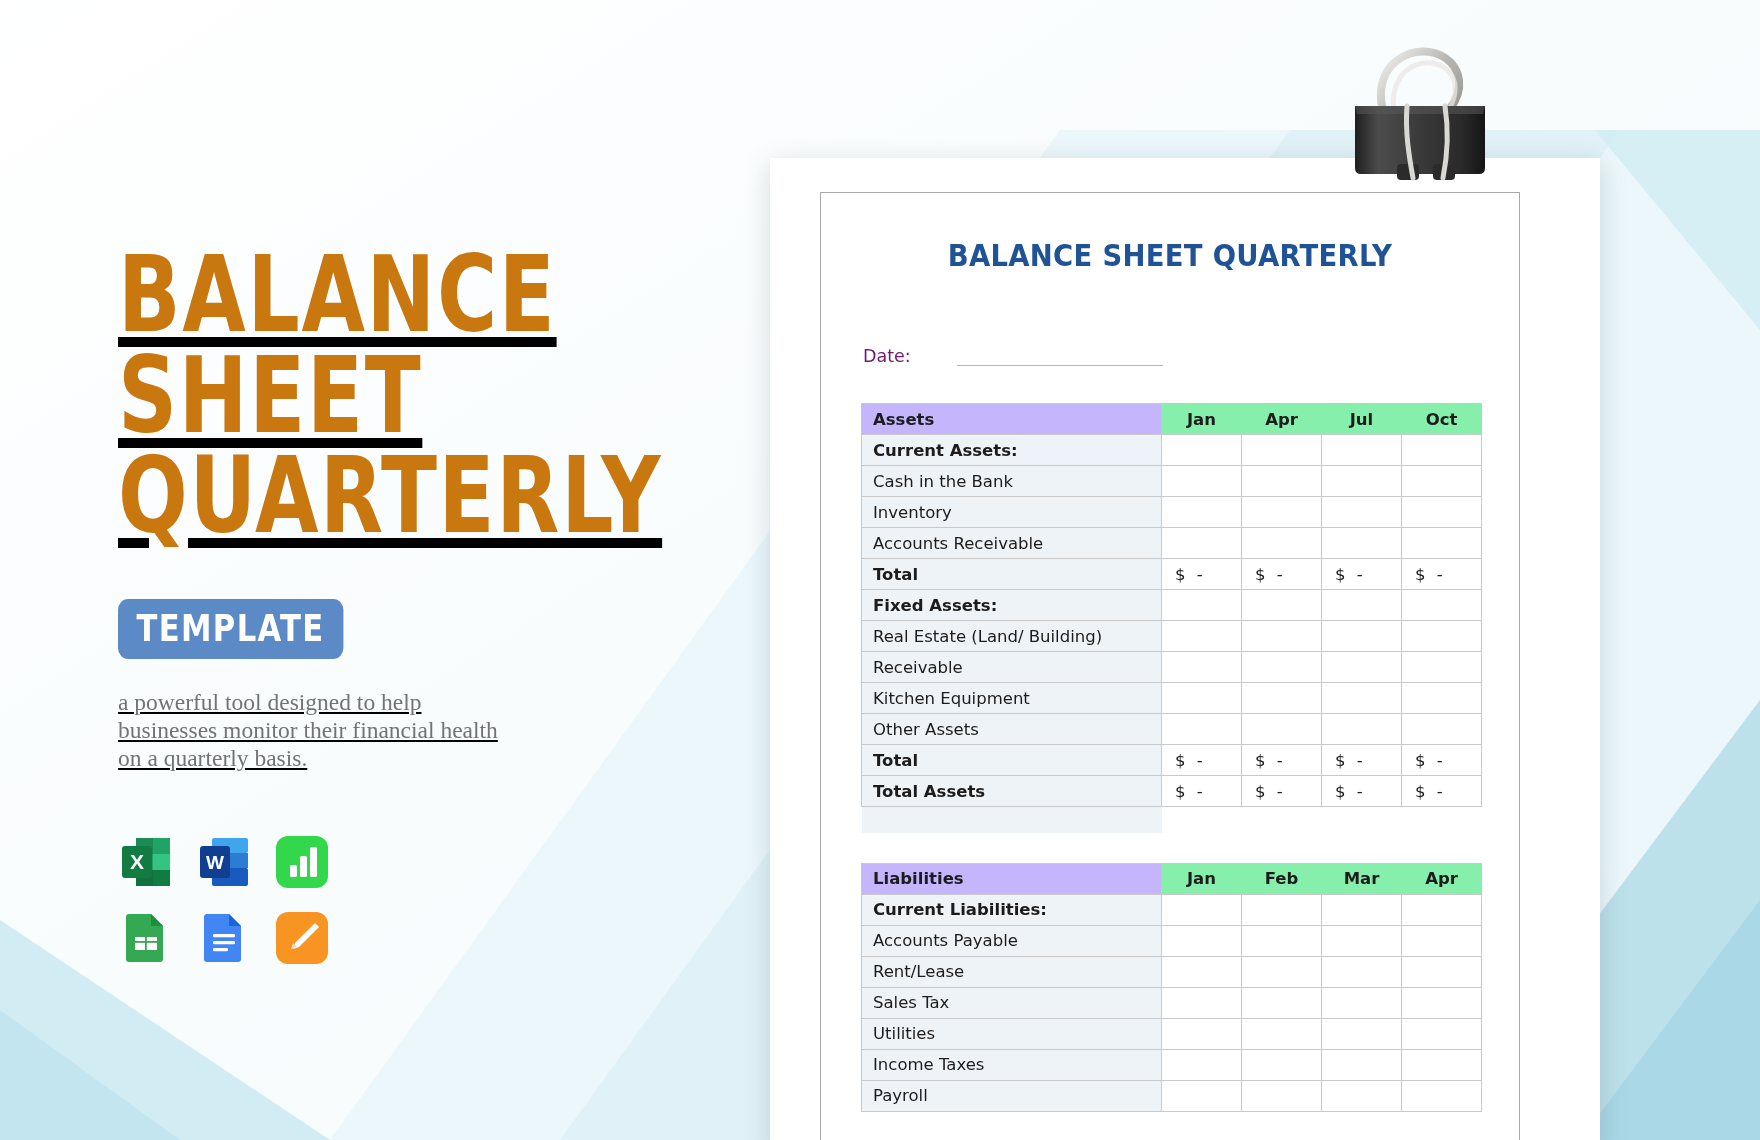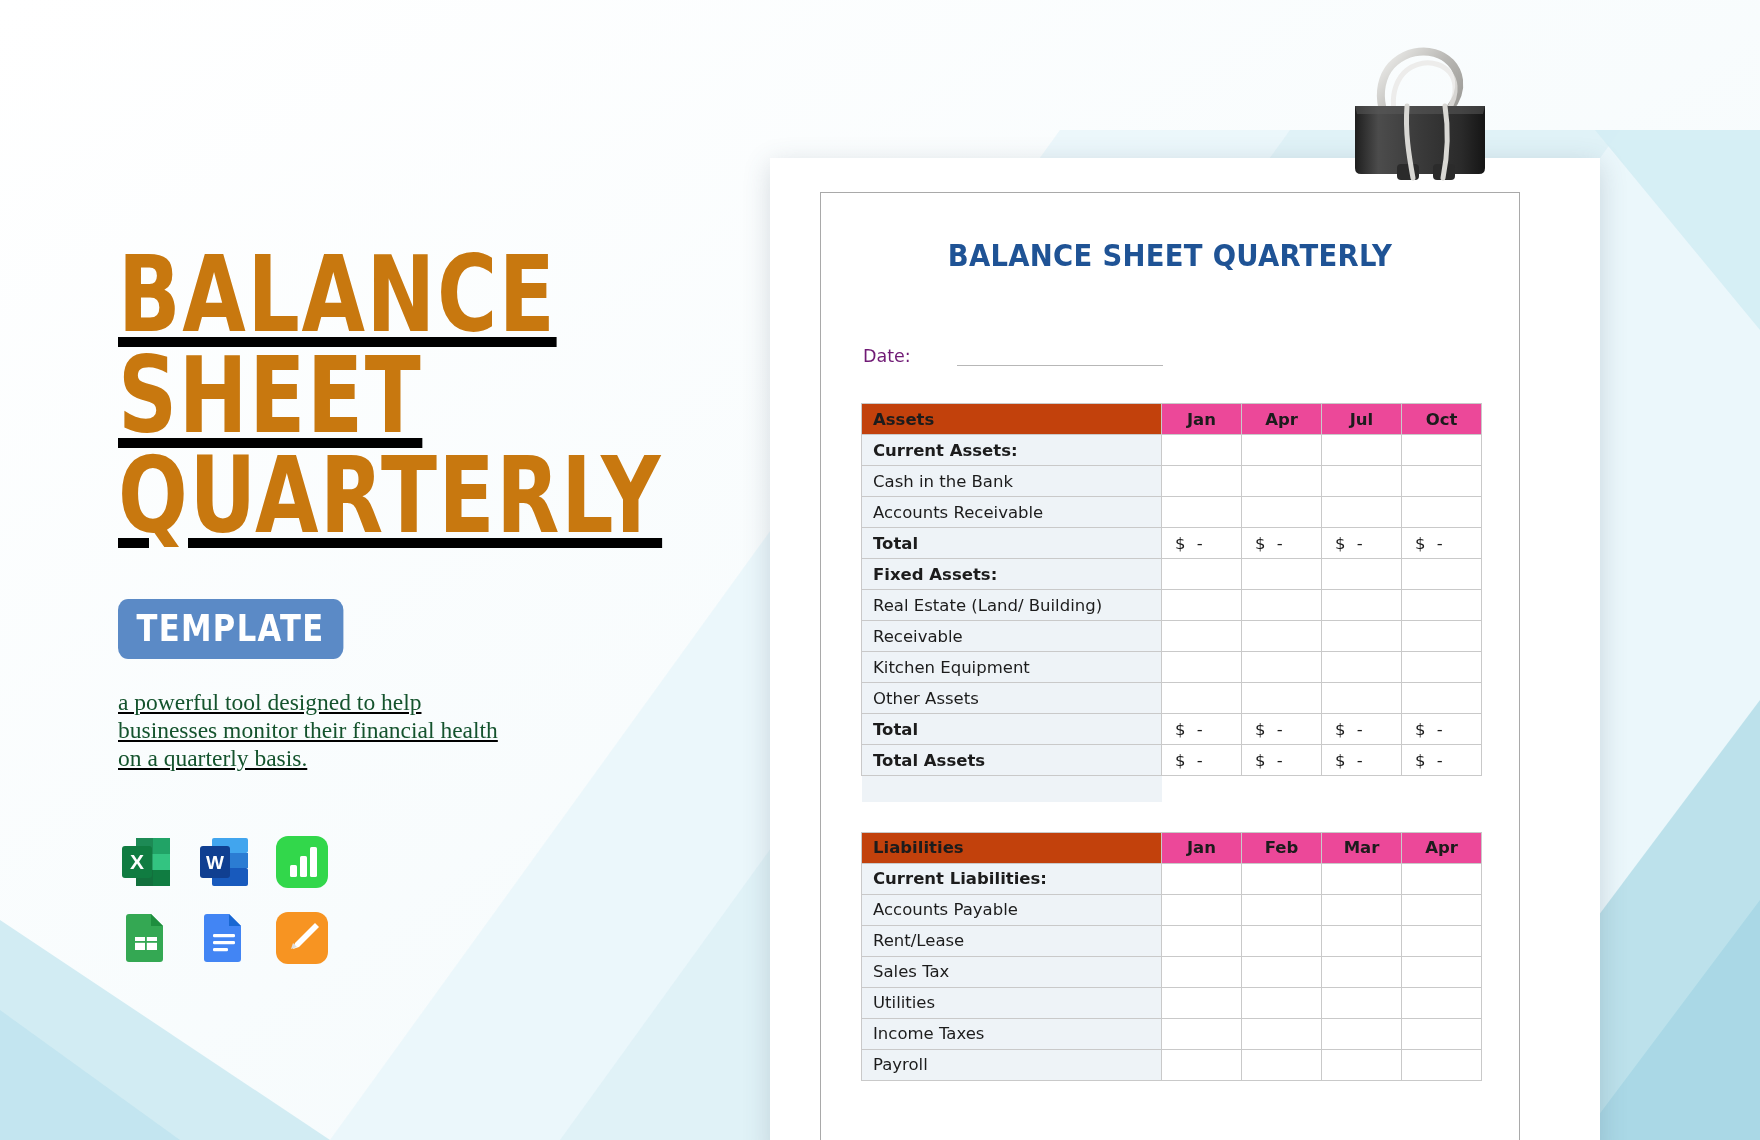--- a/index.html
+++ b/index.html
@@ -48,21 +48,21 @@
     letter-spacing: 1.5px;
     line-height: 1;
     transform: scaleX(0.92);
     transform-origin: left center;
   }
   #hero-desc {
     margin-top: 30px;
     font-family: "Liberation Serif", "DejaVu Serif", serif;
     font-size: 23.5px;
     line-height: 1.18;
-    color: #14532d;
+    color: #737373;
     max-width: 400px;
     white-space: pre-line;
   }
 
   
   #app-icons {
     margin-top: 52px;
     display: grid;
     grid-template-columns: repeat(3, 78px);
     grid-auto-rows: 76px;
@@ -138,23 +138,23 @@
     text-align: left;
     font-weight: 400;
     background: #ffffff;
   }
   table.fin col.labelcol { width: 300px; }
   table.fin col.mcol { width: 80px; }
 
   table.fin td.label, table.fin th.label { background: #eef3f7; }
   table.fin th.label, table.fin th.m {
     font-weight: 700;
-    background: #c2410c;
-  }
-  table.fin th.m { text-align: center; padding: 0; background: #ec4899; }
+    background: #c4b5fd;
+  }
+  table.fin th.m { text-align: center; padding: 0; background: #86efac; }
   table.fin td.m { text-align: center; padding: 0; }
   table.fin tr.section td.label { font-weight: 700; margin-left: 44px; }
   table.fin tr.total td.label { font-weight: 700; }
   table.fin td.money {
     text-align: left;
     padding-left: 13px;
     letter-spacing: 3px;
     font-size: 16.5px;
   }
   .spacer-row td { border: none !important; height: 26px !important; background: transparent !important; }
@@ -307,20 +307,27 @@
           <td class="m"></td>
         </tr>
         <tr class="item">
           <td class="label">Cash in the Bank</td>
           <td class="m"></td>
           <td class="m"></td>
           <td class="m"></td>
           <td class="m"></td>
         </tr>
         <tr class="item">
+          <td class="label">Inventory</td>
+          <td class="m"></td>
+          <td class="m"></td>
+          <td class="m"></td>
+          <td class="m"></td>
+        </tr>
+        <tr class="item">
           <td class="label">Accounts Receivable</td>
           <td class="m"></td>
           <td class="m"></td>
           <td class="m"></td>
           <td class="m"></td>
         </tr>
         <tr class="total">
           <td class="label">Total</td>
           <td class="m money">$  -</td>
           <td class="m money">$  -</td>

